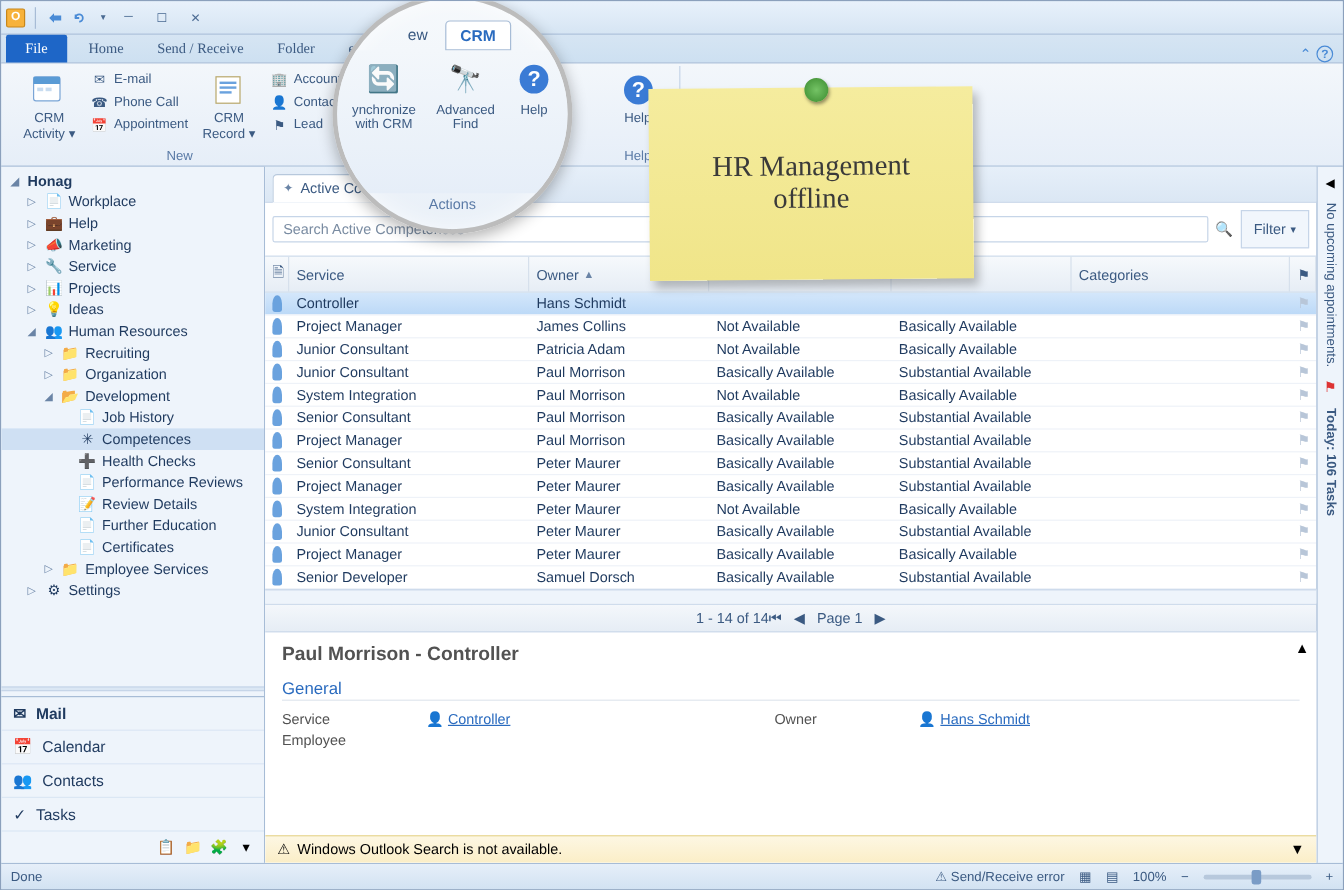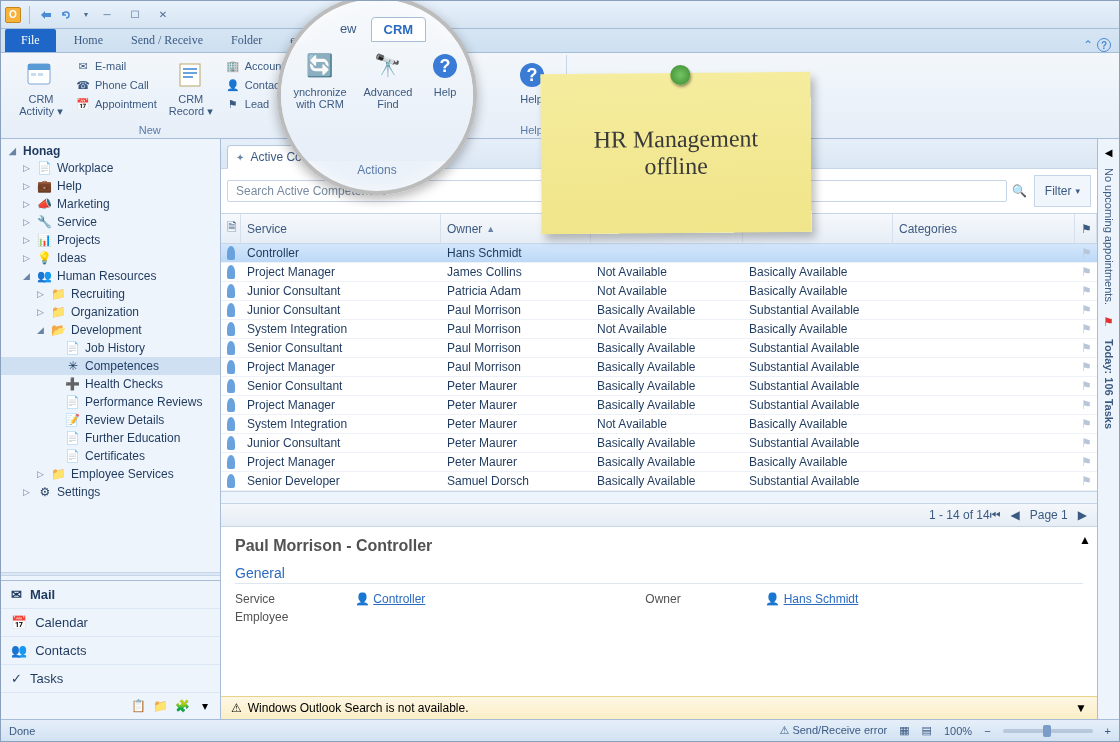--- a/index.html
+++ b/index.html
@@ -115,21 +115,21 @@
   .gc { padding:2px 6px; display:flex; align-items:center; gap:4px; }
   .gc-ico { width:20px; }
   .gc-service { width:200px; }
   .gc-owner { width:150px; }
   .gc-a1 { width:152px; }
   .gc-a2 { width:150px; }
   .gc-cat { flex:1; }
   .gc-flag { width:22px; color:#b8c6d8; }
   .person-ico { width:14px; height:14px; background:#6aa2de; border-radius:50% 50% 2px 2px; position:relative; }
   .gridfoot { height:12px; background:#eef4fb; border-top:1px solid #c6d5e8; position:relative; }
-  .pager { background:linear-gradient(#f4f7fb,#e6edf5); border-top:1px solid #c6d5e8; padding:4px 10px; display:flex; justify-content:flex-end; font-size:12px; color:#3b5a82; }
+  .pager { background:linear-gradient(#f4f7fb,#e6edf5); border-top:1px solid #c6d5e8; padding:4px 10px; display:flex; justify-content:center; font-size:12px; color:#3b5a82; }
   .pager-right { display:flex; gap:10px; align-items:center; }
   .preview { background:#fff; border-top:1px solid #c6d5e8; padding:10px 14px; flex:1; overflow:hidden; position:relative; }
   .preview h3 { margin:0 0 10px 0; font-size:16px; color:#525252; }
   .preview h4 { margin:0 0 8px 0; color:#2a6bbf; font-weight:normal; font-size:14px; border-bottom:1px solid #e0e6ee; padding-bottom:2px; }
   .preview-row { display:flex; gap:40px; font-size:12px; color:#3b5a82; margin-bottom:4px; }
   .preview-row .label { width:80px; color:#525252; }
   .preview-row a { color:#2a6bbf; text-decoration:underline; }
   .wds { position:absolute; bottom:0; left:0; right:0; background:linear-gradient(#fdf7e3,#fbeec7); border-top:1px solid #e6d48a; padding:4px 10px; font-size:12px; display:flex; align-items:center; gap:6px; }
   
   .sidebar-right { width:22px; background:#eef4fb; border-left:1px solid #a7bcd6; display:flex; flex-direction:column; align-items:center; padding-top:8px; gap:10px; }

